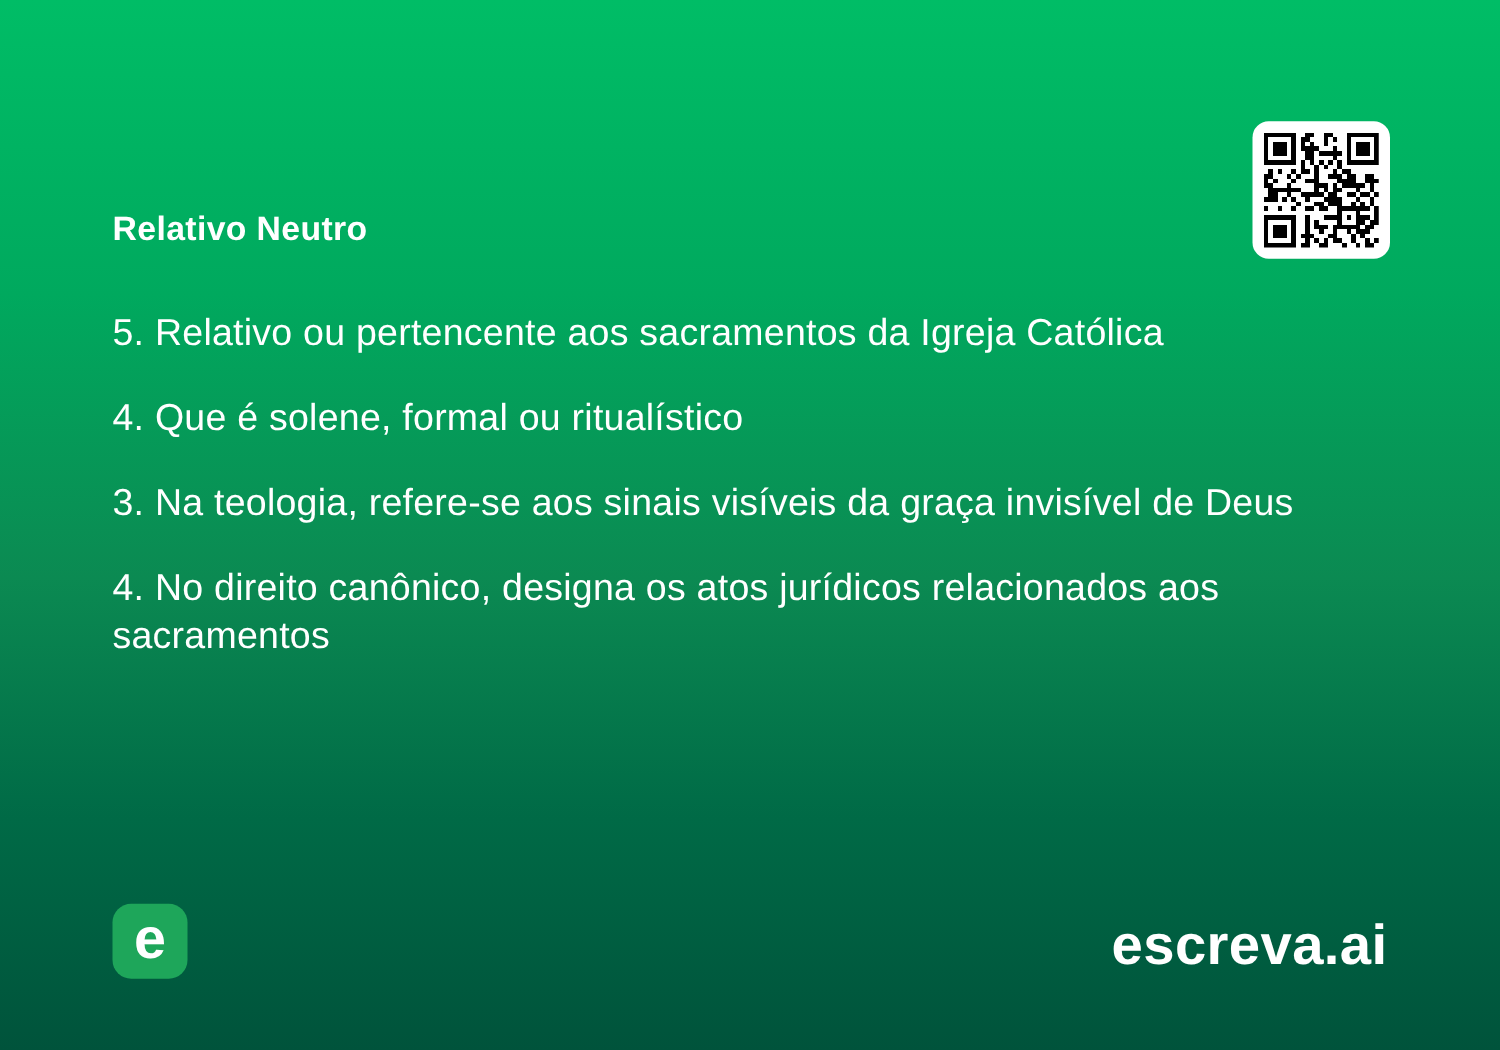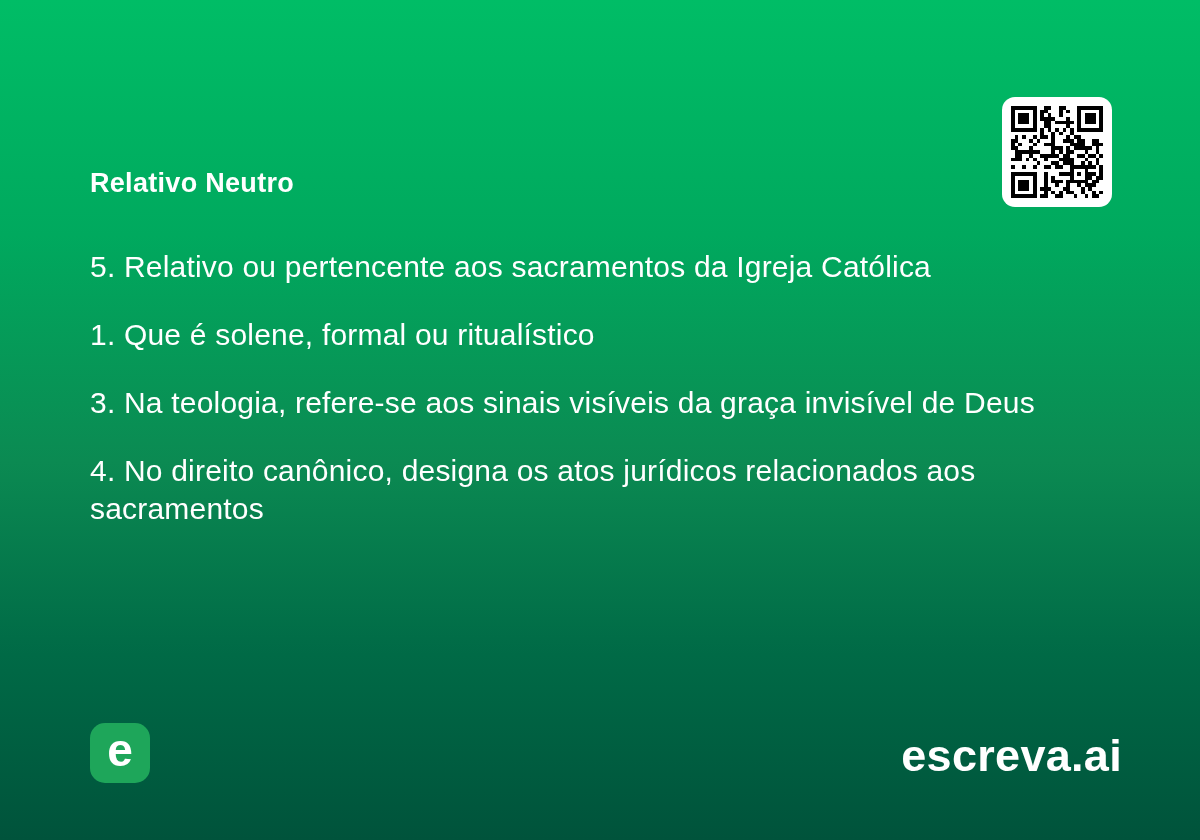--- a/index.html
+++ b/index.html
@@ -71,21 +71,21 @@
   }
   .logo-letter {
     font-size: 46px;
     font-weight: 700;
     color: #ffffff;
     line-height: 1;
     transform: translateY(-3px);
   }
   .brand-wordmark {
     position: absolute;
-    right: 78px; top: 730px;
+    right: 90px; top: 730px;
     font-size: 45px;
     font-weight: 700;
     letter-spacing: 0.3px;
     color: #ffffff;
   }
 </style>
 </head>
 <body>
 
 <div class="card">
@@ -400,21 +400,21 @@
         <rect x="13" y="24" width="1" height="1"></rect>
         <rect x="17" y="24" width="1" height="1"></rect>
         <rect x="20" y="24" width="1" height="1"></rect>
         <rect x="22" y="24" width="1" height="1"></rect>
         <rect x="23" y="24" width="1" height="1"></rect>
       </svg>
   </div>
 
   <div class="definitions">
     <div class="definition">5. Relativo ou pertencente aos sacramentos da Igreja Católica</div>
-    <div class="definition">1. Que é solene, formal ou ritualístico</div>
+    <div class="definition">4. Que é solene, formal ou ritualístico</div>
     <div class="definition">3. Na teologia, refere-se aos sinais visíveis da graça invisível de Deus</div>
     <div class="definition">4. No direito canônico, designa os atos jurídicos relacionados aos sacramentos</div>
   </div>
 
   <div class="logo-badge">
     <span class="logo-letter">e</span>
   </div>
 
   <div class="brand-wordmark">escreva.ai</div>
 

